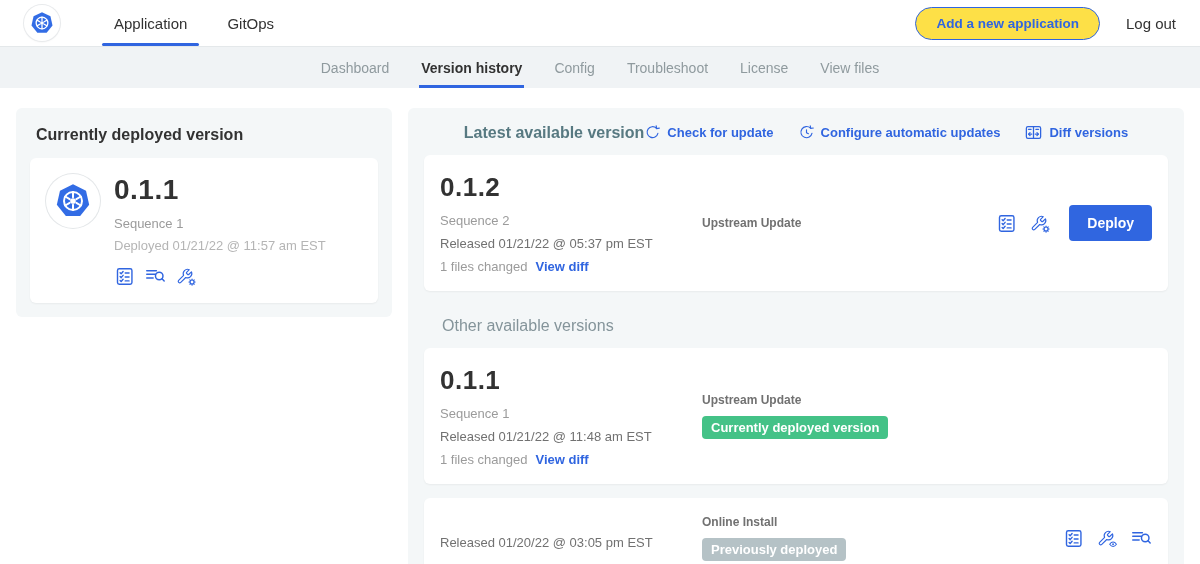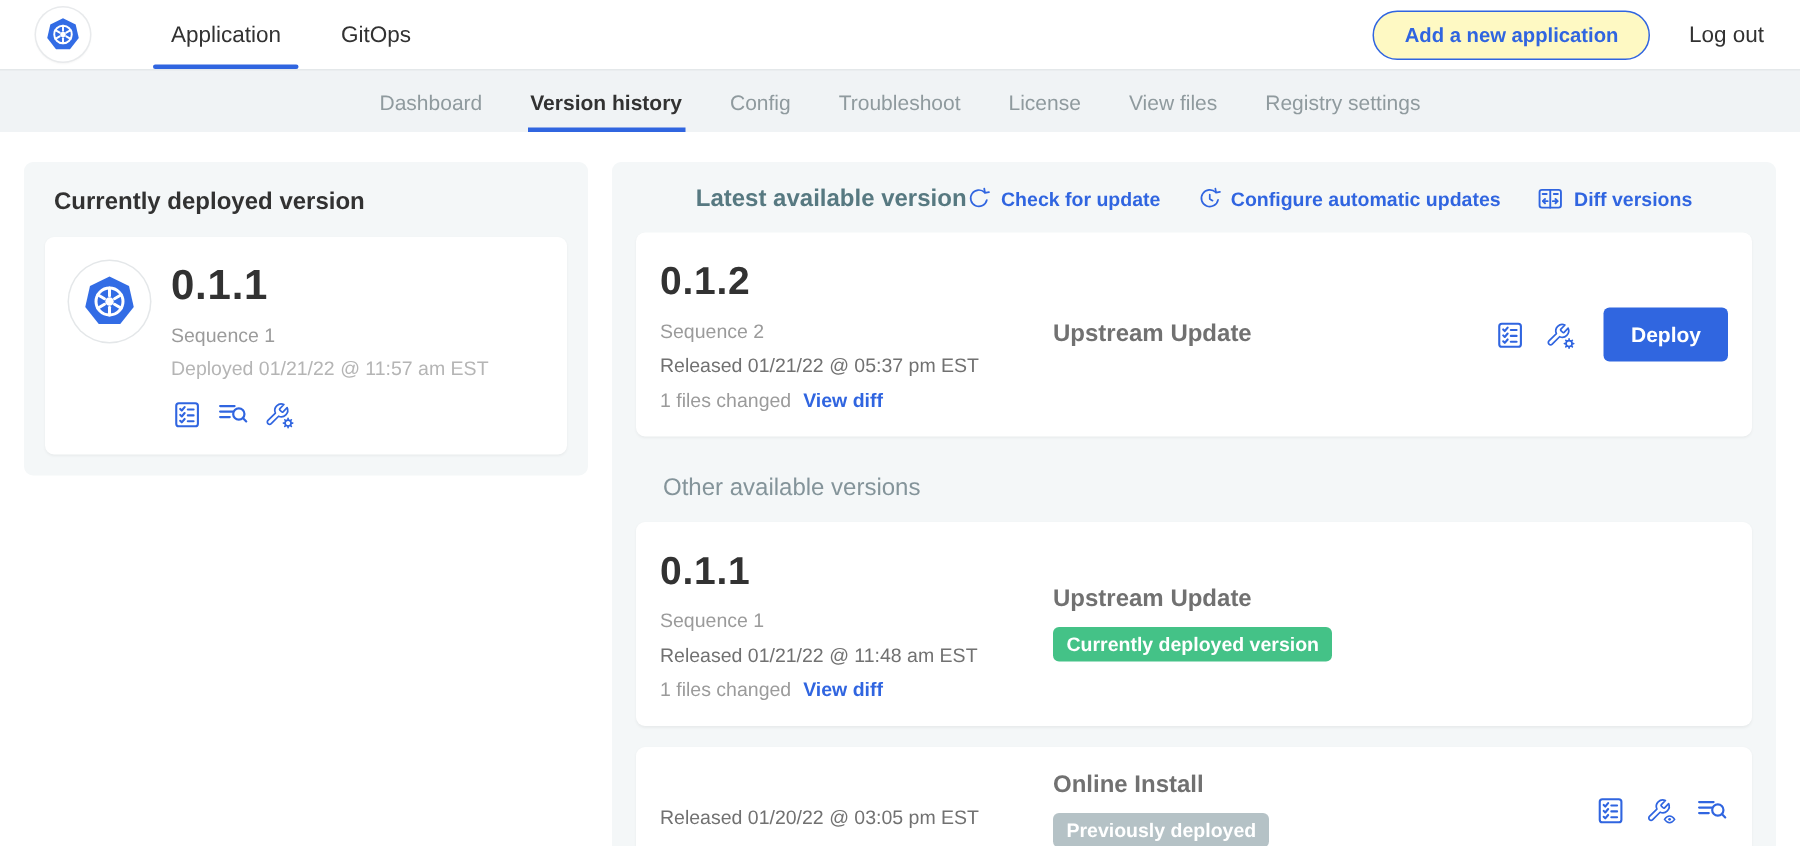--- a/index.html
+++ b/index.html
@@ -16,21 +16,21 @@
   .logo-circle {
     width:36px; height:36px; border-radius:50%; background:#fff;
     box-shadow:0 0 0 1px #e8eaec, 0 1px 2px rgba(0,0,0,.08);
     display:flex; align-items:center; justify-content:center; margin-right:34px;
   }
   .top-tabs { display:flex; height:46px; }
   .top-tab { position:relative; display:flex; align-items:center; padding:0 20px; font-size:15px; font-weight:500; color:#323232; cursor:pointer; }
   .top-tab.active .tab-underline { position:absolute; left:8px; right:8px; bottom:0; height:3px; background:#3065e0; border-radius:2px; }
   .header-spacer { flex:1; }
   .add-app-btn {
-    border:1px solid #3065e0; color:#3065e0; background:#fef9c3; font-weight:700; font-size:13.5px;
+    border:1px solid #3065e0; color:#3065e0; background:#fde047; font-weight:700; font-size:13.5px;
     padding:8px 20px; border-radius:18px; cursor:pointer; font-family:inherit;
   }
   .logout { margin-left:26px; font-size:15px; color:#323232; cursor:pointer; }
 
   
   .subnav { height:42px; background:#f0f3f5; border-top:1px solid #e4e8ea; display:flex; justify-content:center; gap:28px; }
   .subnav-item { display:flex; align-items:center; font-size:14px; color:#8f9a9e; cursor:pointer; border-bottom:3px solid transparent; border-top:3px solid transparent; padding:0 2px; }
   .subnav-item.active { color:#323232; font-weight:700; border-bottom-color:#3065e0; }
 
   
@@ -57,21 +57,21 @@
   .panel-action { display:flex; align-items:center; gap:6px; color:#3065e0; font-size:13px; font-weight:700; cursor:pointer; }
 
   .vcard { background:#fff; border-radius:6px; box-shadow:0 1px 2px rgba(0,0,0,.05); padding:17px 16px; display:flex; align-items:center;justify-content:center; }
   .vcard .col-left { width:262px; flex:0 0 auto; }
   .vcard .ver-num { font-size:26px; font-weight:700; color:#323232; letter-spacing:.5px; }
   .released { font-size:13px; color:#717171; margin-top:8px; }
   .files-row { display:flex; align-items:center; gap:8px; margin-top:8px; font-size:13px; }
   .files-changed { color:#9b9b9b; }
   .view-diff { color:#3065e0; font-weight:700; cursor:pointer; }
   .col-mid { flex:1; }
-  .source { font-size:16px; font-weight:600; color:#717171; }
+  .source { font-size:12px; font-weight:600; color:#717171; }
   .badge { display:inline-block; margin-top:9px; color:#fff; font-size:13px; font-weight:700; padding:4px 9px; border-radius:4px; }
   .badge.green { background:#44c287; }
   .badge.gray { background:#b5c2c6; }
   .col-right { display:flex; align-items:center; gap:12px; }
   .btn-solid { background:#3066e0; color:#fff; border:none; font-weight:700; font-size:14px; padding:10px 18px; border-radius:4px; cursor:pointer; margin-left:6px; font-family:inherit; }
   .btn-outline { background:#fff; color:#3065e0; border:1px solid #3065e0; font-weight:700; font-size:14px; padding:9px 16px; border-radius:4px; cursor:pointer; margin-left:6px; font-family:inherit; }
   .other-title { font-size:16px; color:#84949a; margin:26px 0 13px 18px; }
   .vcard + .vcard { margin-top:14px; }
 </style>
 </head>
@@ -190,21 +190,20 @@
   <div class="logout">Log out</div>
 </div>
 
 <div class="subnav">
   <div class="subnav-item">Dashboard</div>
   <div class="subnav-item active">Version history</div>
   <div class="subnav-item">Config</div>
   <div class="subnav-item">Troubleshoot</div>
   <div class="subnav-item">License</div>
   <div class="subnav-item">View files</div>
-  <div class="subnav-item">Registry settings</div>
 </div>
 
 <div class="main">
 
   <div class="panel-bg deployed-wrap">
     <div class="deployed-title">Currently deployed version</div>
     <div class="deployed-card">
       <div class="app-icon-circle">
         <svg class="ic" width="40" height="40">
             <use href="#i-k8s"></use>

